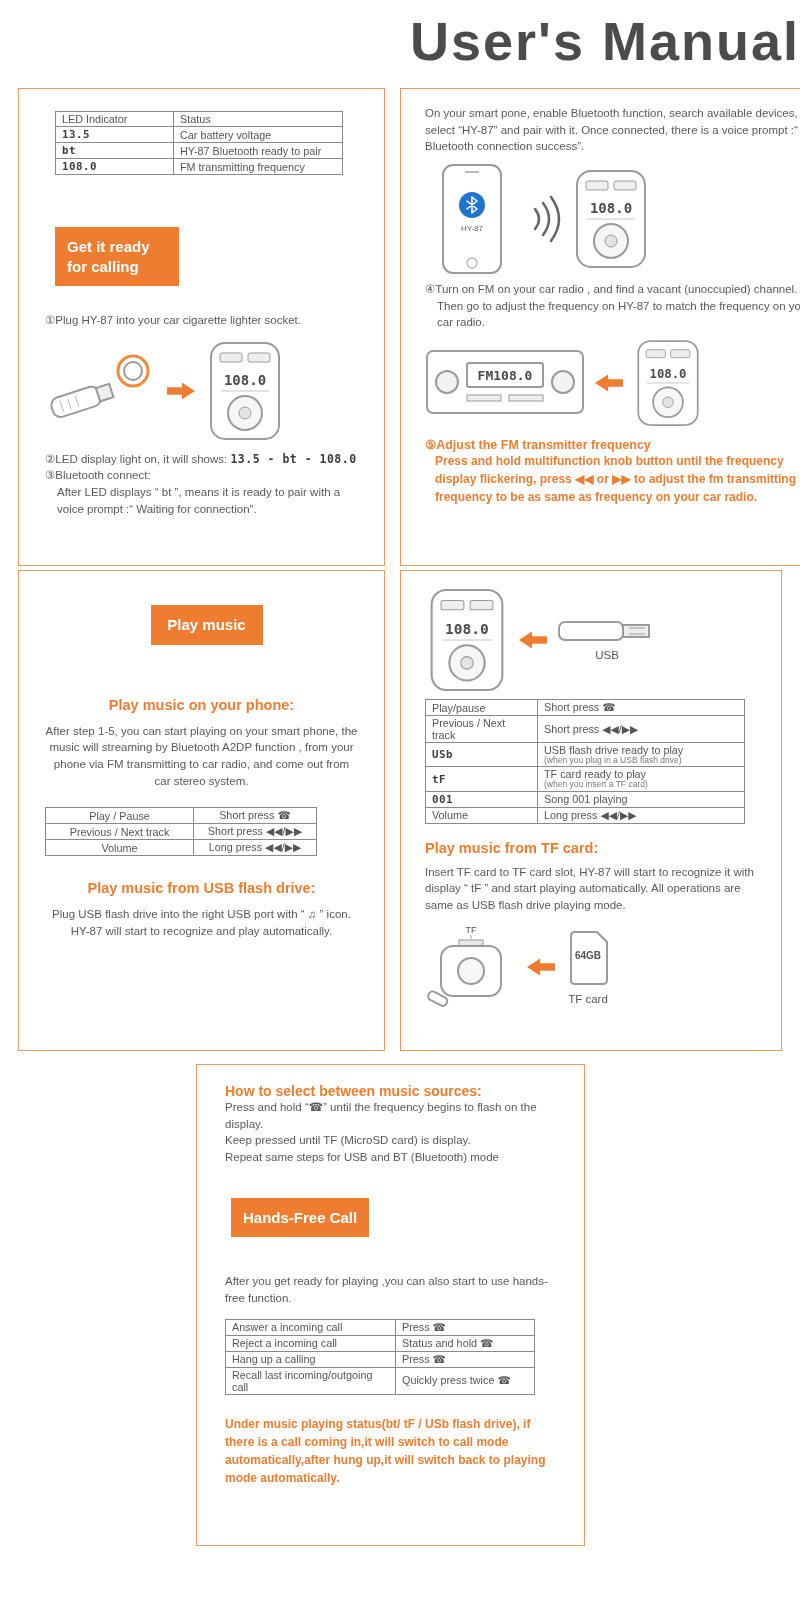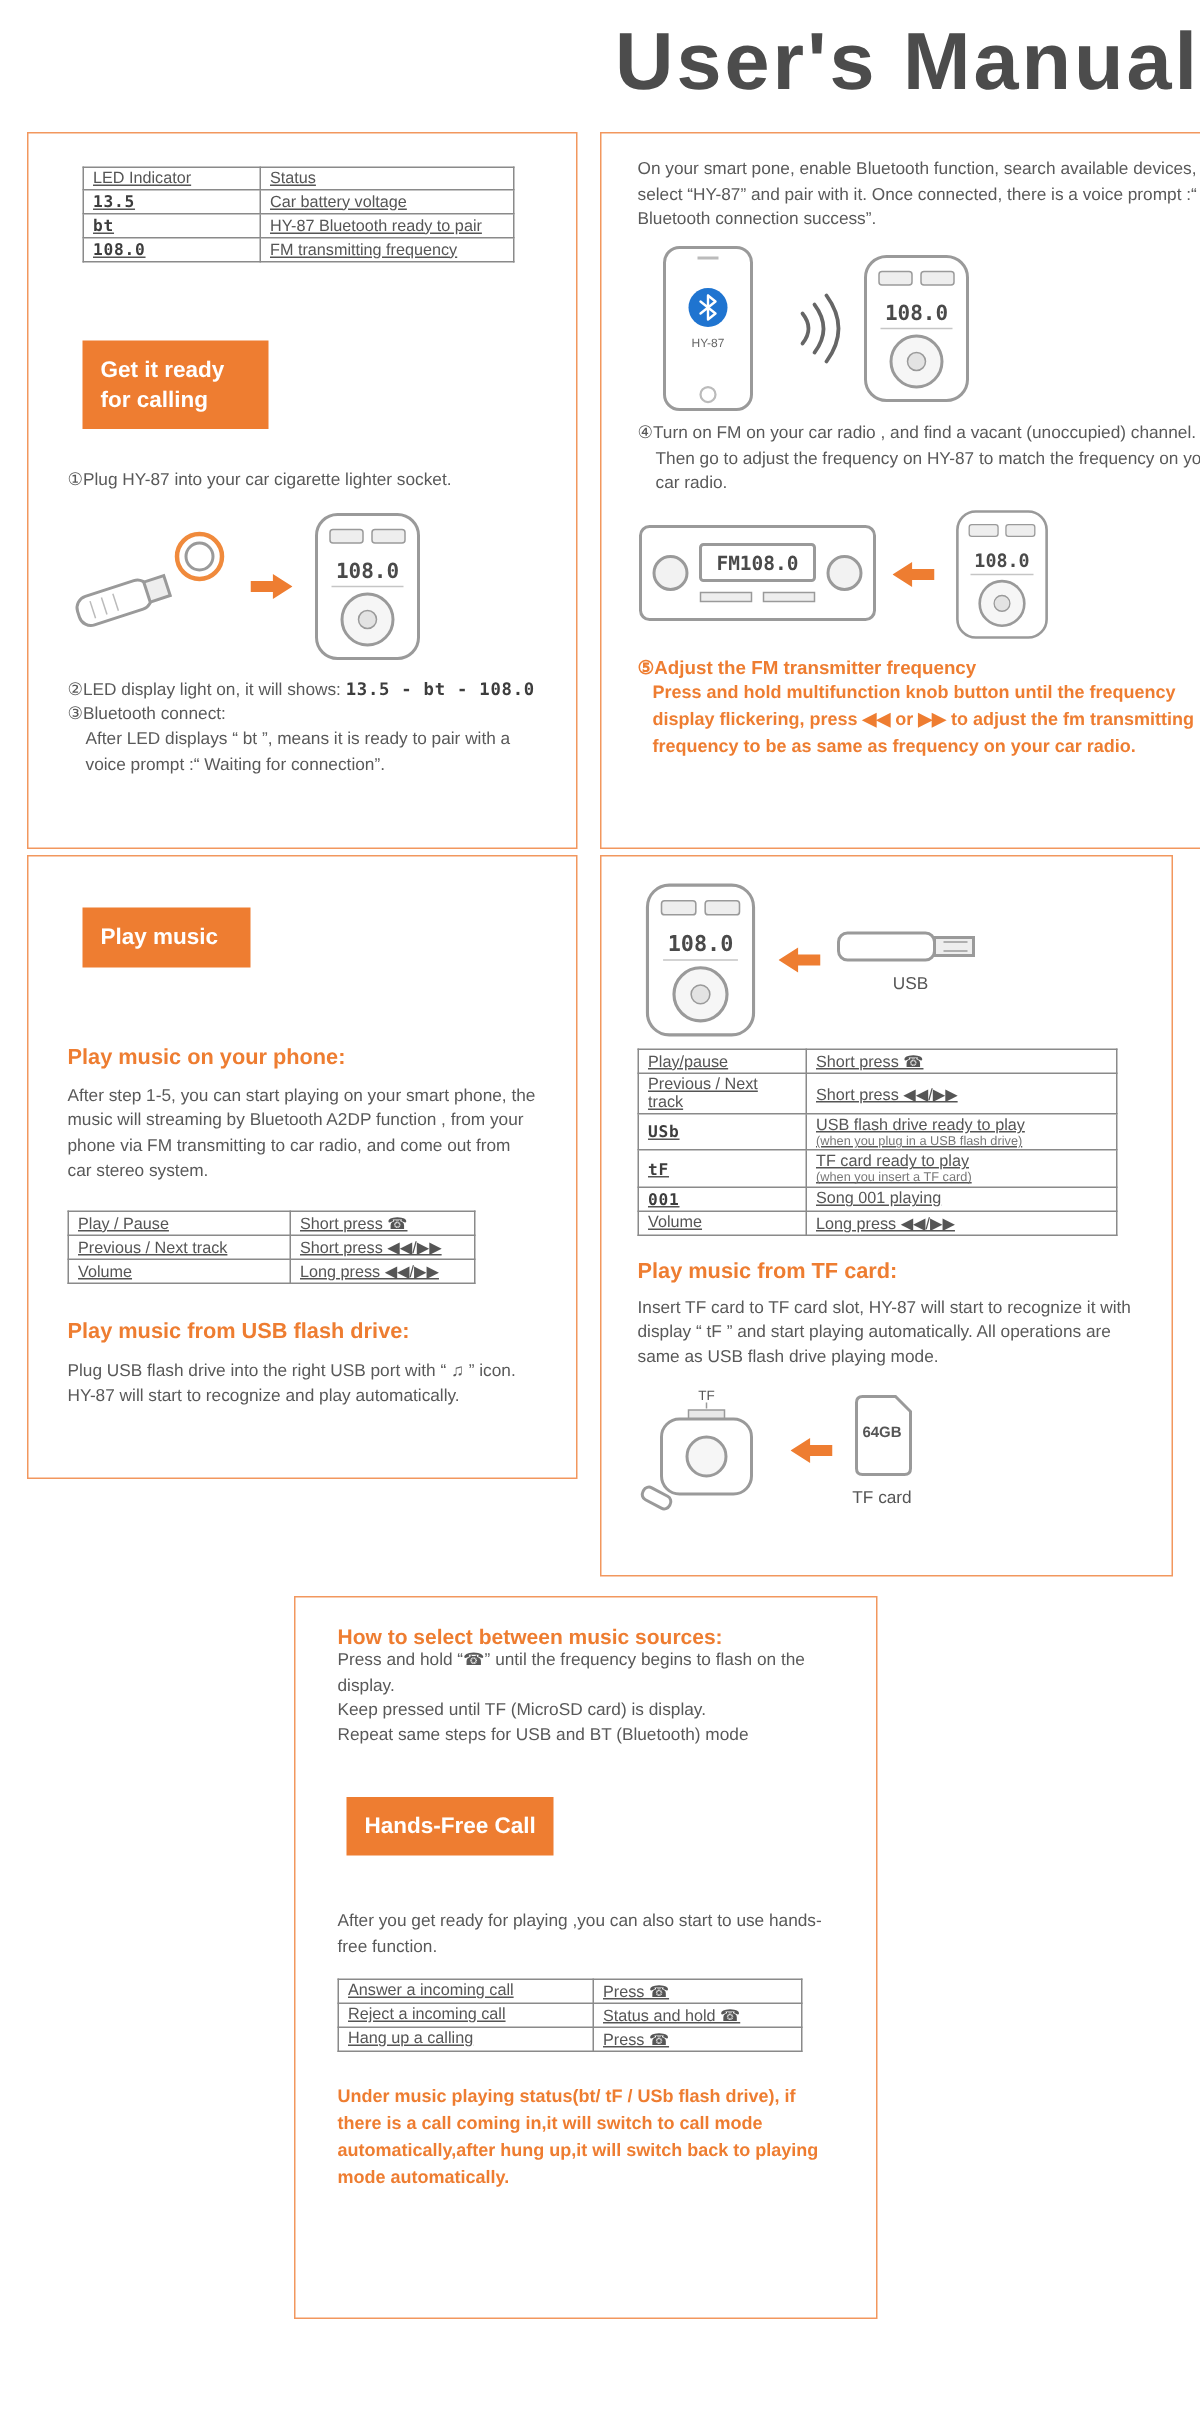--- a/index.html
+++ b/index.html
@@ -2,28 +2,28 @@
 <html><head>
 <meta charset="utf-8">
 <style>
   * { box-sizing: border-box; margin: 0; padding: 0; }
   body { width: 800px; background: #fff; font-family: "Liberation Sans", sans-serif; }
   .page { position: relative; width: 800px; height: 1620px; background: #fff; overflow: hidden; }
   .main-title { text-align: right; padding-top: 10px; font-size: 54px; font-weight: bold; color: #4c4c4c; letter-spacing: 2px; }
   .panel { position: absolute; border: 1px solid #f2975e; background: #fff; overflow: hidden; }
   #panel1 { left: 18px;  top: 88px;   width: 367px; height: 478px; padding: 22px 26px; }
   #panel2 { left: 400px; top: 88px;   width: 450px; height: 478px; padding: 16px 24px; }
-  #panel3 { left: 18px;  top: 570px;  width: 367px; height: 416px; padding: 20px 26px; }
+  #panel3 { left: 18px;  top: 570px;  width: 367px; height: 481px; padding: 20px 26px; text-align: center; }
   #panel4 { left: 400px; top: 570px;  width: 382px; height: 481px; padding: 14px 24px; }
   #panel5 { left: 196px; top: 1064px; width: 389px; height: 482px; padding: 18px 28px; }
   .txt { font-size: 11.5px; color: #595959; line-height: 1.45; }
   .orange-box { display: inline-block; background: #ee7d31; color: #fff; font-weight: bold; font-size: 15px; line-height: 1.3; padding: 10px 12px; }
   .oh { color: #ee7d31; font-weight: bold; font-size: 14.5px; }
   .owarn { color: #ee7d31; font-weight: bold; font-size: 12px; line-height: 1.5; }
-  table.tbl { border-collapse: collapse; font-size: 10.8px; color: #555; text-decoration: underline; }
+  table.tbl { border-collapse: collapse; font-size: 10.8px; color: #555; }
   .tbl td { border: 1px solid #8a8a8a; padding: 1px 6px; vertical-align: middle; }
   .seg { font-family: "DejaVu Sans Mono", monospace; font-weight: bold; color: #3d3d3d; letter-spacing: 0.5px; }
   .note { font-size: 8.5px; color: #777; display: block; line-height: 1.1; }
   .figrow { display: flex; align-items: center; gap: 10px; }
   .caption { font-size: 11.5px; color: #555; text-align: center; margin-top: 2px; }
   .hang { padding-left: 12px; text-indent: -12px; }
 </style>
 </head>
 <body>
 
@@ -261,19 +261,23 @@
         <td>Press ☎</td>
       </tr>
       <tr>
         <td>Reject a incoming call</td>
         <td>Status and hold ☎</td>
       </tr>
       <tr>
         <td>Hang up a calling</td>
         <td>Press ☎</td>
       </tr>
+      <tr>
+        <td>Recall last incoming/outgoing call</td>
+        <td>Quickly press twice ☎</td>
+      </tr>
     </tbody>
       </table>
 
     <p class="owarn" style="margin-top:20px">Under music playing status(bt/ tF / USb flash drive), if there is a call coming in,it will switch to call mode automatically,after hung up,it will switch back to playing mode automatically.</p>
   </div>
 
 </div>
 
 </body></html>

